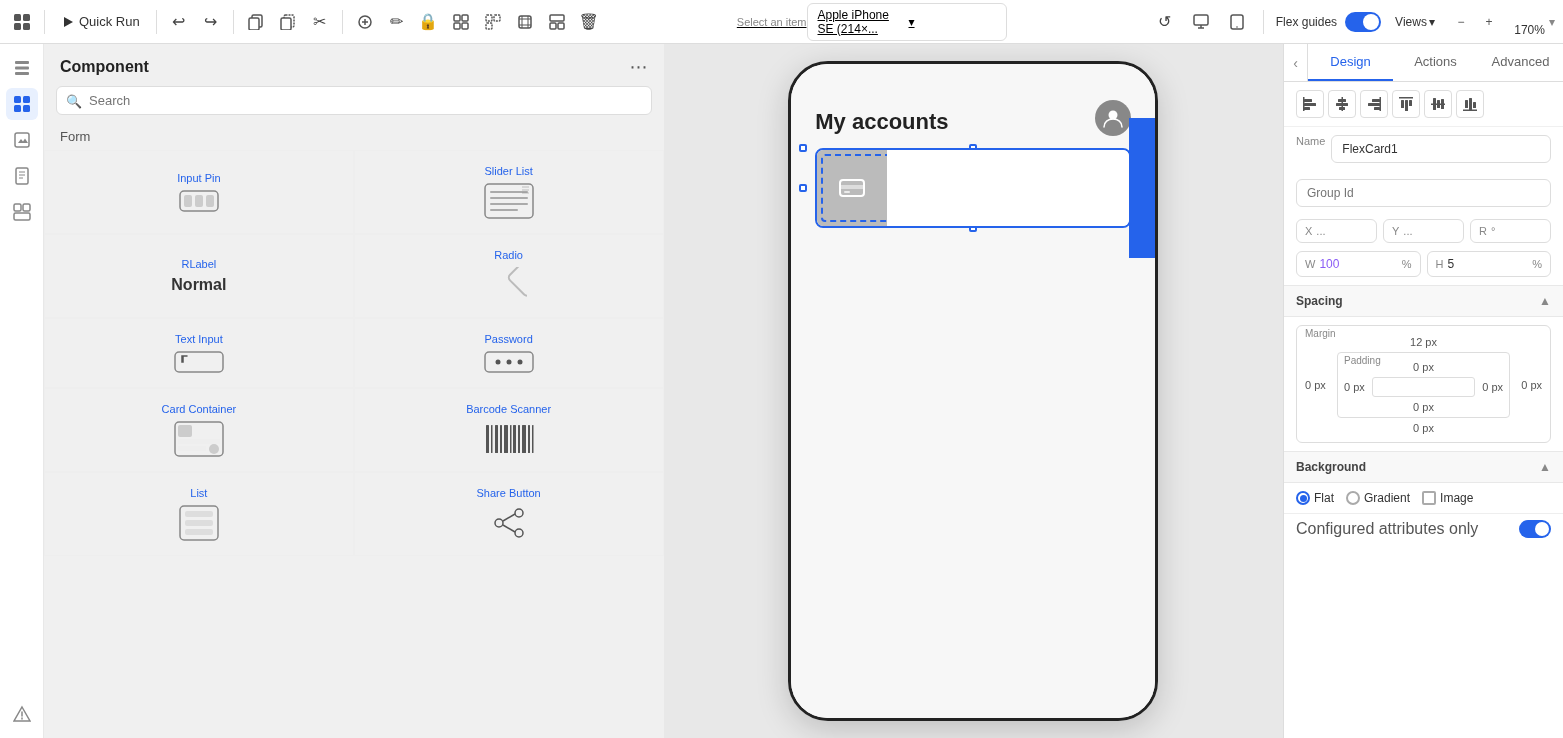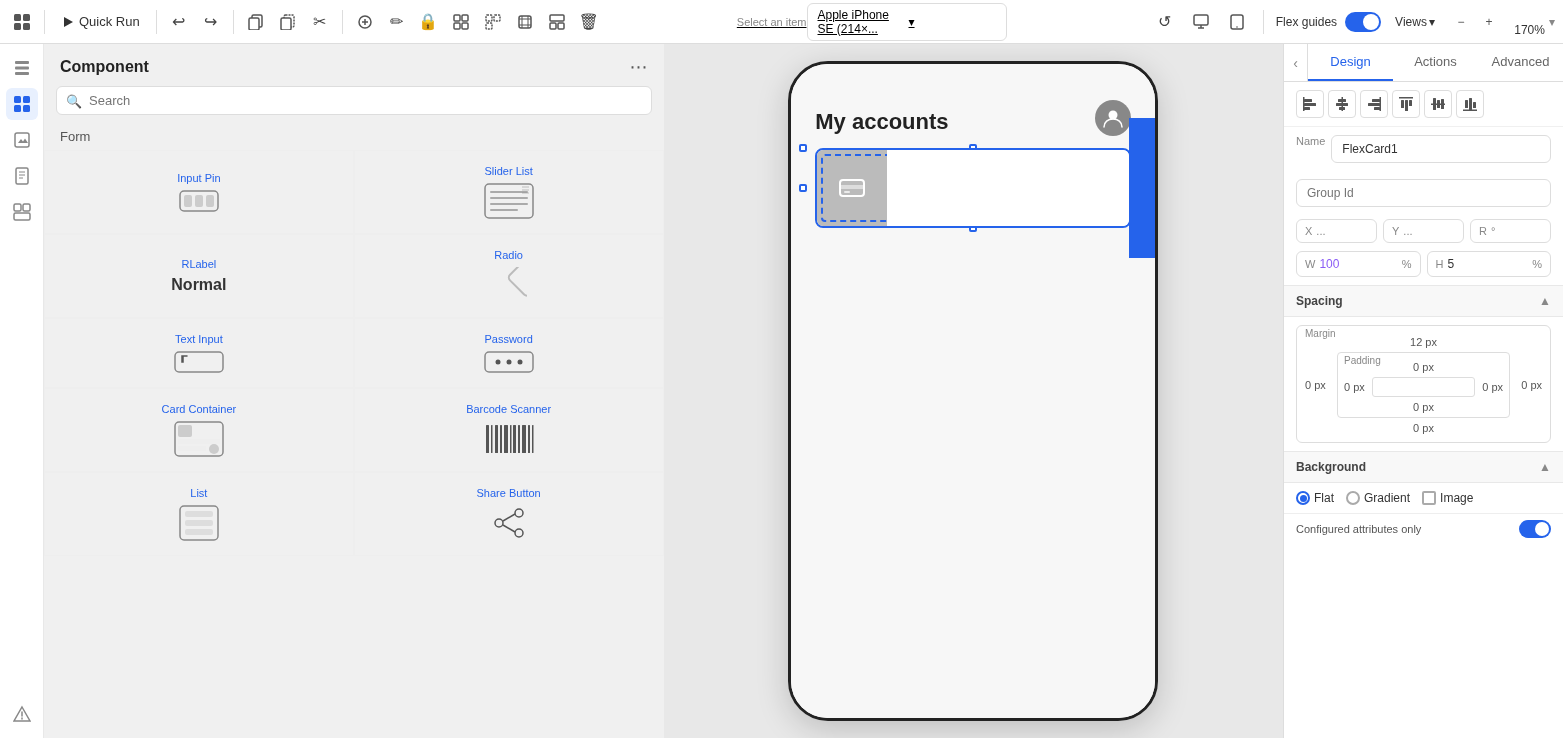--- a/index.html
+++ b/index.html
@@ -100,21 +100,21 @@
     .spacing-box { padding: 8px 12px; }
 
     .bg-section { padding: 8px 12px; }
     .bg-options { display: flex; gap: 12px; align-items: center; }
     .bg-option { display: flex; align-items: center; gap: 4px; font-size: 12px; color: #333; cursor: pointer; }
     .radio-outer { width: 14px; height: 14px; border-radius: 50%; border: 2px solid #2563eb; display: flex; align-items: center; justify-content: center; }
     .radio-inner { width: 7px; height: 7px; border-radius: 50%; background: #2563eb; }
     .radio-empty { width: 14px; height: 14px; border-radius: 50%; border: 2px solid #aaa; }
 
     .config-row { display: flex; align-items: center; justify-content: space-between; padding: 6px 12px; border-top: 1px solid #eee; }
-    .config-label { font-size: 11px; color: #555; }
+    .config-label { font-size: 16px; color: #555; }
     .toggle-small { width: 32px; height: 18px; background: #2563eb; border-radius: 9px; position: relative; cursor: pointer; }
     .toggle-small::after { content: ''; position: absolute; width: 14px; height: 14px; background: #fff; border-radius: 50%; top: 2px; right: 2px; }
   </style>
 </head>
 <body>
 
 <div class="toolbar">
 
   <div class="toolbar-icon">
     <svg width="18" height="18" viewBox="0 0 18 18" fill="none">

